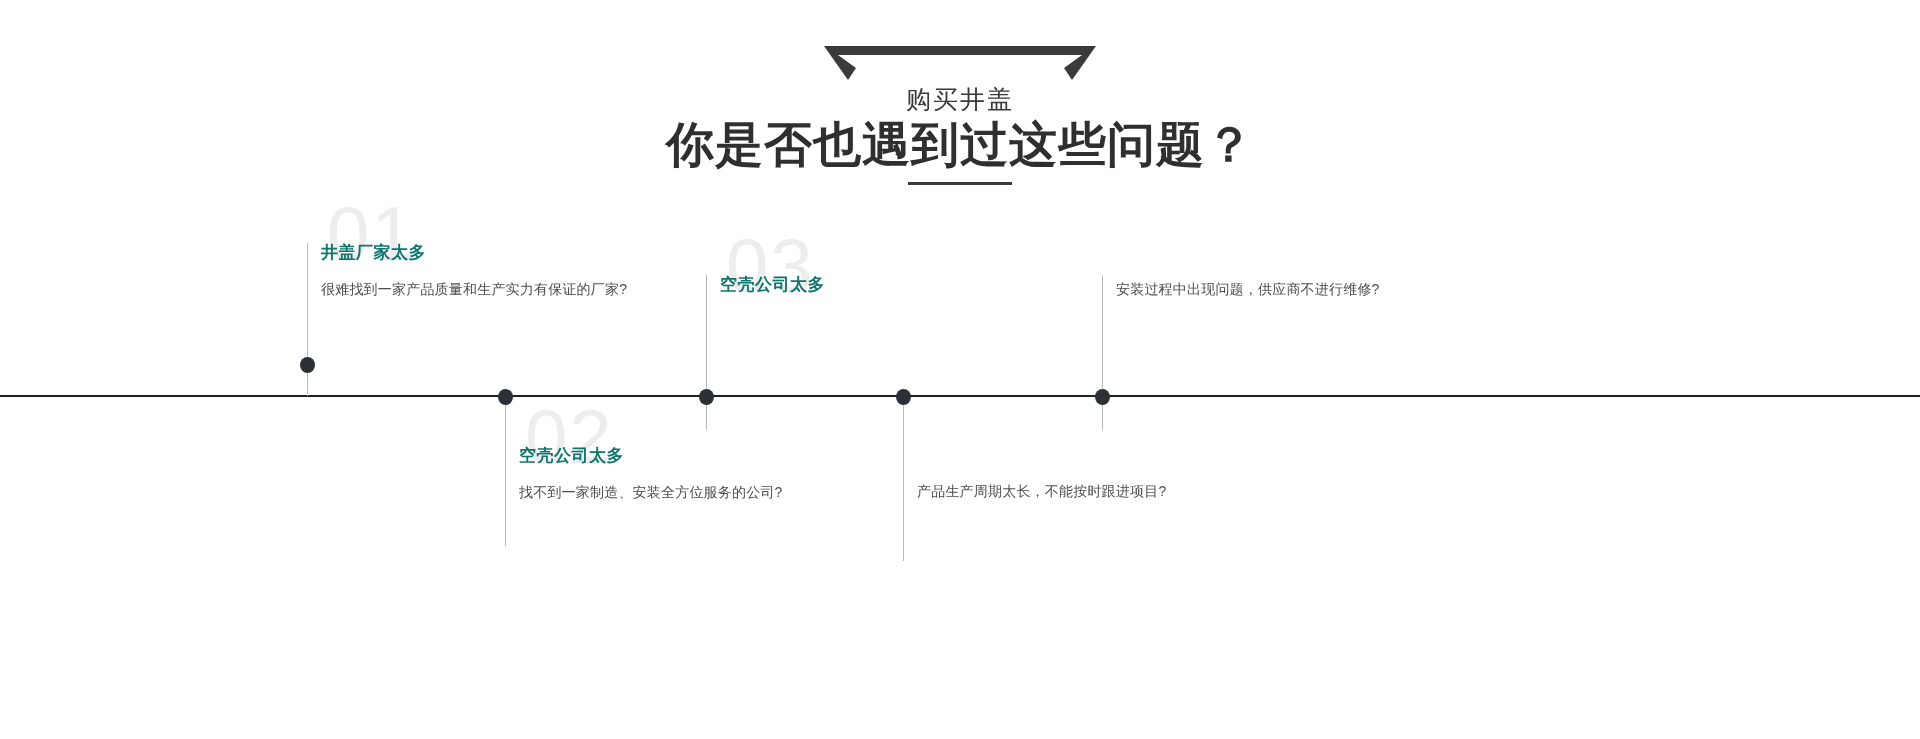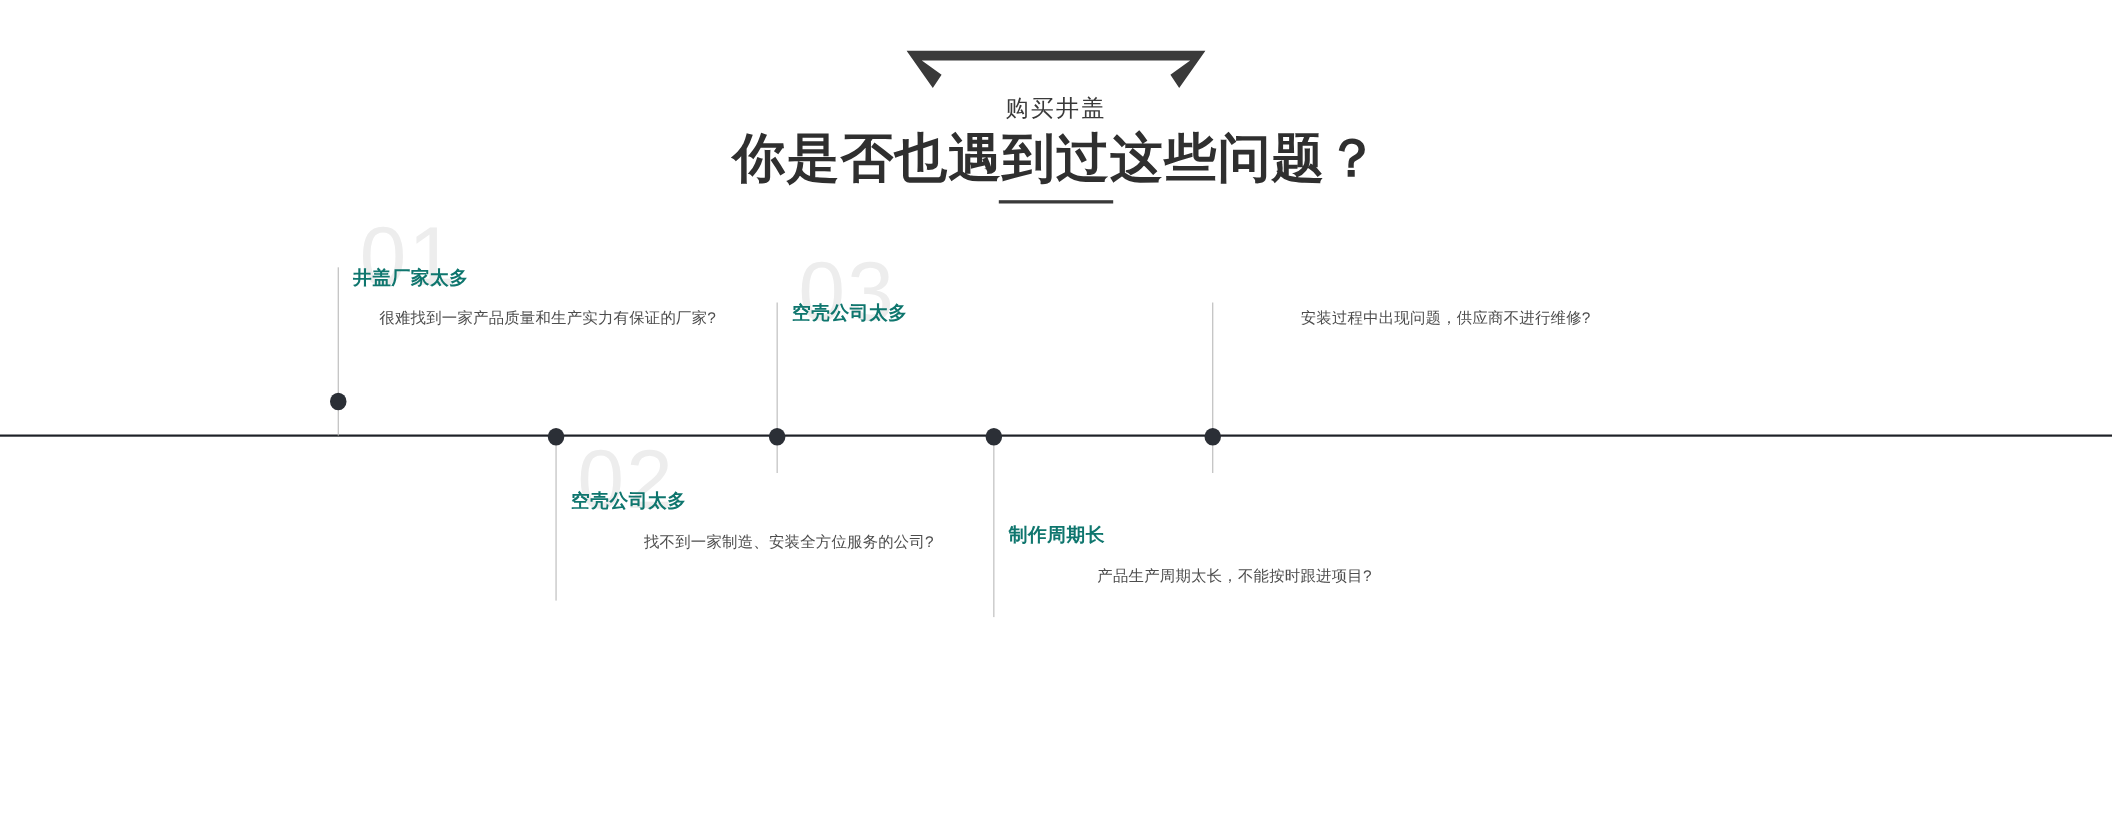--- a/index.html
+++ b/index.html
@@ -35,21 +35,21 @@
     width: 272px;
     height: 34px;
   }
   .bracket-wrap svg { display: block; width: 272px; height: 34px; }
 
   .subtitle {
     position: absolute;
     left: 50%;
     top: 36px;
     transform: translateX(-50%);
-    font-size: 21px;
+    font-size: 25px;
     line-height: 34px;
     color: #3a3a3a;
     letter-spacing: 2px;
     font-weight: 400;
     white-space: nowrap;
   }
 
   .maintitle {
     position: absolute;
     left: 50%;
@@ -137,21 +137,20 @@
     color: #0f766e;
     letter-spacing: 0.5px;
     margin-bottom: 10px;
   }
 
   .card-text {
     font-size: 14px;
     line-height: 30px;
     color: #4d4d4d;
     letter-spacing: 0.2px;
-    text-align: right;
   }
 </style>
 </head>
 <body>
 
 <div class="stage">
 
   <div class="header">
 
     <div class="bracket-wrap">
@@ -206,21 +205,20 @@
       </div>
     </div>
   </div>
 
   <div class="node">
     <div class="stem" style="left:903px; top:396px; height:165px;"></div>
     <div class="dot" style="left:896px; top:389px;"></div>
 
     <div class="card" style="left:917px; top:430px; height:150px;">
       <div class="card-body">
-        <div class="card-title">制作周期长</div>
         <div class="card-text">产品生产周期太长，不能按时跟进项目?</div>
       </div>
     </div>
   </div>
 
   <div class="node">
     <div class="stem" style="left:1102px; top:275px; height:155px;"></div>
     <div class="dot" style="left:1095px; top:389px;"></div>
 
     <div class="card" style="left:1116px; top:228px; height:150px;">

